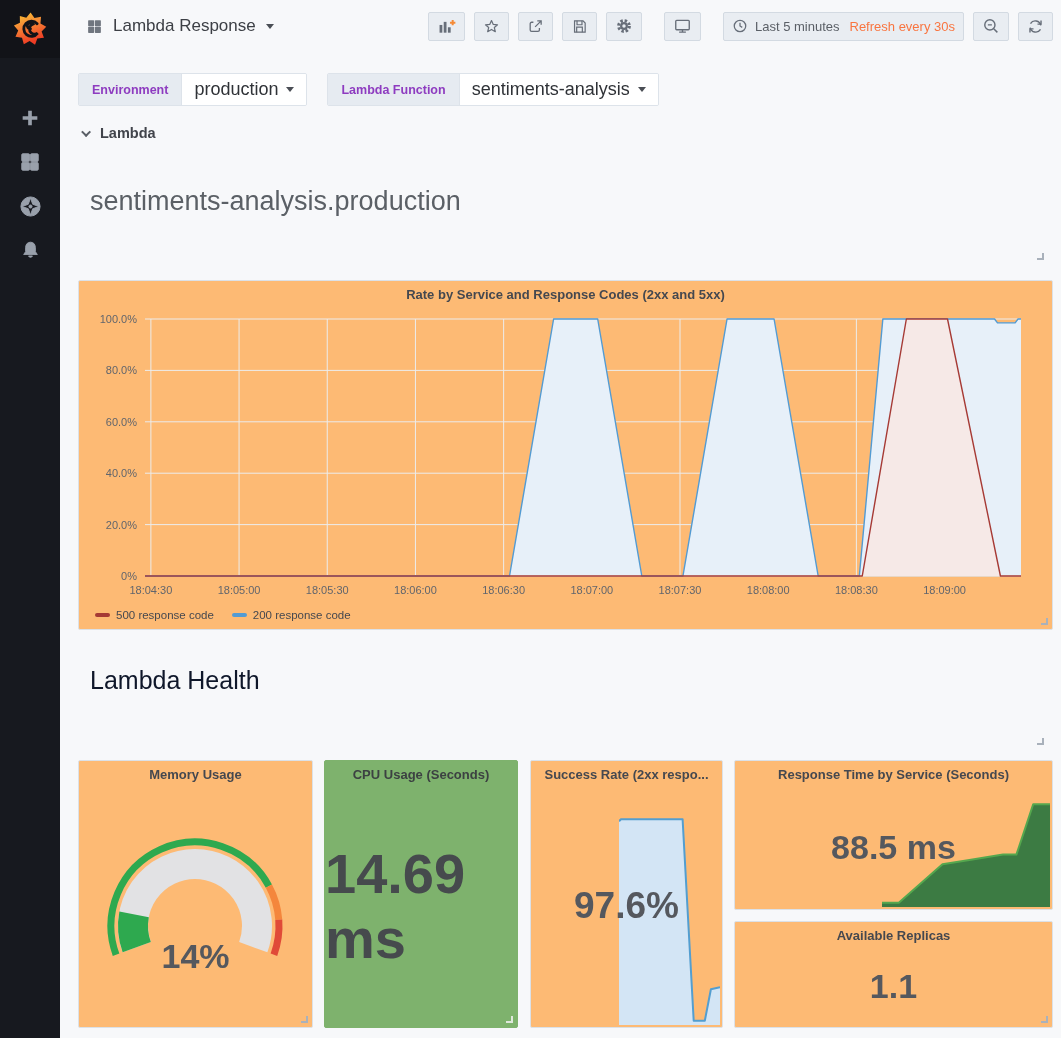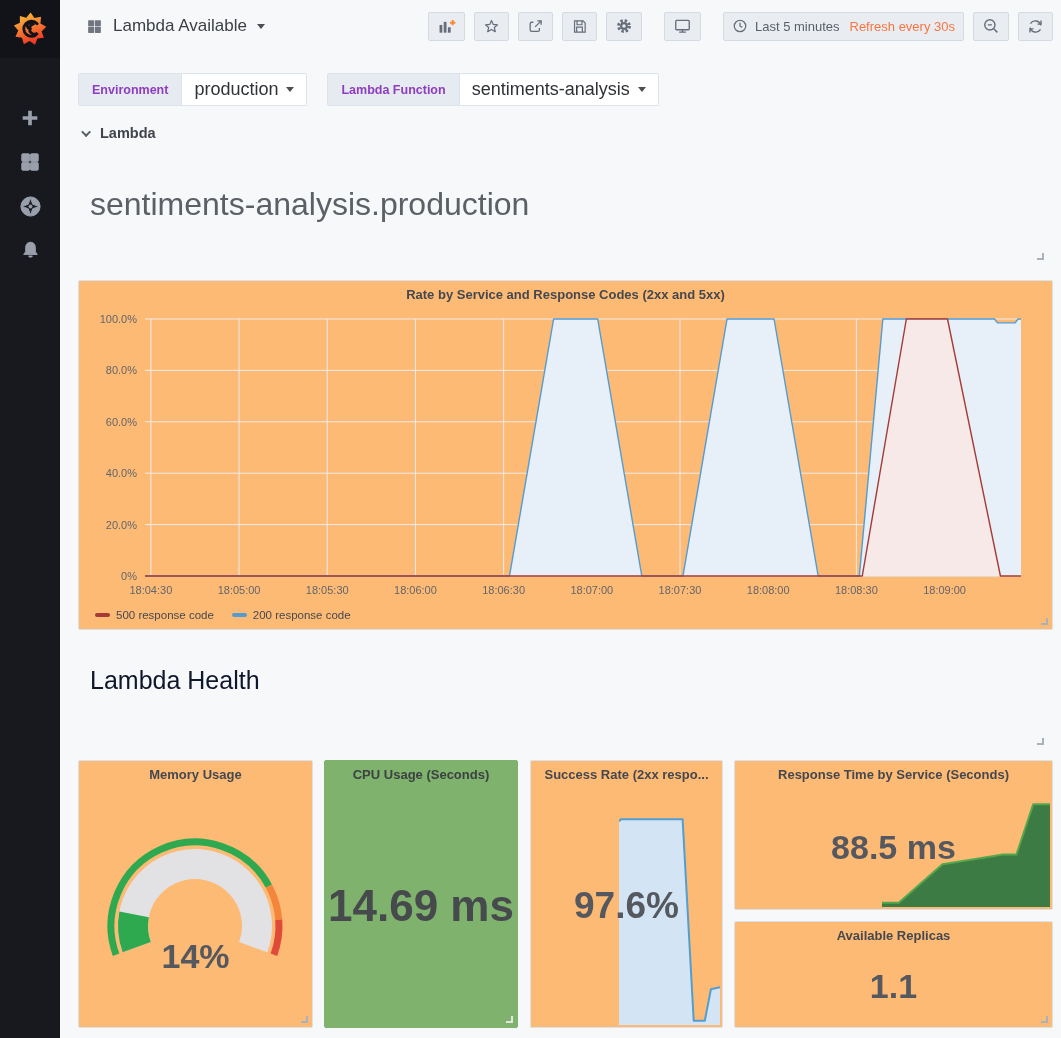--- a/index.html
+++ b/index.html
@@ -32,21 +32,21 @@
   .filters { position:absolute; left:78px; top:73px; display:flex; gap:20px; }
   .chip { display:flex; align-items:stretch; height:33px; border-radius:2px; overflow:hidden; border:1px solid #dde3ea; }
   .chip-label { background:#e6ebf1; color:#8e3cc0; font-size:12.5px; font-weight:bold; display:flex; align-items:center; padding:0 13px; }
   .chip-value { background:#fff; border:none; border-left:1px solid #dde3ea; font-family:"Liberation Sans",sans-serif;
                 font-size:18px; color:#2f3237; display:flex; align-items:center; gap:8px; padding:0 12px; cursor:pointer; }
 
   
   .rowhdr { position:absolute; left:84px; top:125px; display:flex; align-items:center; gap:9px; cursor:pointer; }
   .rowhdr span { font-size:14.5px; font-weight:bold; color:#41444b; }
   .chev { width:7px; height:7px; border-left:2px solid #5a5f66; border-bottom:2px solid #5a5f66; transform:rotate(-45deg) translateY(-2px); display:inline-block; }
-  .fn-title { position:absolute; left:90px; top:186px; font-size:32px; color:#5b6066; }
+  .fn-title { position:absolute; left:90px; top:186px; font-size:27px; color:#5b6066; }
   .health-title { position:absolute; left:90px; top:666px; font-size:25px; color:#0f172a; }
 
   
   .panel { position:absolute; background:#fdba74; border:1px solid #dce1e7; border-radius:2px; }
   .ptitle { position:absolute; top:6px; left:0; right:0; text-align:center; font-size:13px; font-weight:bold; color:#45484f;
             white-space:nowrap; overflow:hidden; cursor:pointer; }
   .corner { position:absolute; right:4px; bottom:4px; width:7px; height:7px;
             border-right:2px solid #a9b1bb; border-bottom:2px solid #a9b1bb; cursor:nwse-resize; }
   .float-corner { position:absolute; left:1037px; width:7px; height:7px;
             border-right:2px solid #a9b1bb; border-bottom:2px solid #a9b1bb; cursor:nwse-resize; }
@@ -61,21 +61,21 @@
   .p-cpu  { left:324px; top:760px; width:194px; height:268px; background:#7eb26d; border-color:#7eb26d; }
   .p-succ { left:530px; top:760px; width:193px; height:268px; overflow:hidden; }
   .p-resp { left:734px; top:760px; width:319px; height:150px; overflow:hidden; }
   .p-repl { left:734px; top:921px; width:319px; height:107px; }
 
   #gauge-svg { position:absolute; left:6px; top:65px; }
   .stat-wrap { position:absolute; left:0; right:0; top:24px; bottom:0; display:flex; align-items:center; justify-content:center; z-index:2; }
   .stat-val { font-weight:bold; color:#55585e; }
   .gauge-val { position:absolute; left:0; right:0; top:176px; text-align:center; font-size:34px; z-index:2; }
   .p-cpu .ptitle { color:#3c4142; }
-  .p-cpu .stat-val { font-size:44px; color:#464a4d; }
+  .p-cpu .stat-val { font-size:56px; color:#464a4d; }
   .p-cpu .corner { border-color:#dfe8dc; }
   .p-succ .stat-val { font-size:37px; }
   .p-resp .stat-val { font-size:34px; }
   .p-repl .stat-val { font-size:34px; }
   .spark { position:absolute; right:2px; bottom:2px; z-index:1; }
   .spark-succ { width:53%; height:79%; }
   .spark-resp { width:53%; height:72%; }
 </style>
 </head>
 <body>
@@ -129,21 +129,21 @@
   </aside>
 
   <header class="hdr">
     <div class="crumb">
       <svg width="17" height="17" viewBox="0 0 24 24" fill="#70767f">
         <rect x="3" y="3" width="8.5" height="8.5" rx="1"></rect>
           <rect x="12.5" y="3" width="8.5" height="8.5" rx="1"></rect>
         <rect x="3" y="12.5" width="8.5" height="8.5" rx="1"></rect>
           <rect x="12.5" y="12.5" width="8.5" height="8.5" rx="1"></rect>
       </svg>
-      <span class="dash-title">Lambda Available</span>
+      <span class="dash-title">Lambda Response</span>
       <i class="caret-down"></i>
     </div>
 
     <div class="tools">
       <button class="tbtn">
         <svg width="19" height="17" viewBox="0 0 24 22">
           <rect x="3" y="9" width="3.6" height="10" fill="#676e79" stroke="none"></rect>
           <rect x="8.4" y="5" width="3.6" height="14" fill="#676e79" stroke="none"></rect>
           <rect x="13.8" y="12" width="3.6" height="7" fill="#676e79" stroke="none"></rect>
           <path d="M20 2.5v7M16.5 6h7" stroke="#f58a36" stroke-width="2.6"></path>

